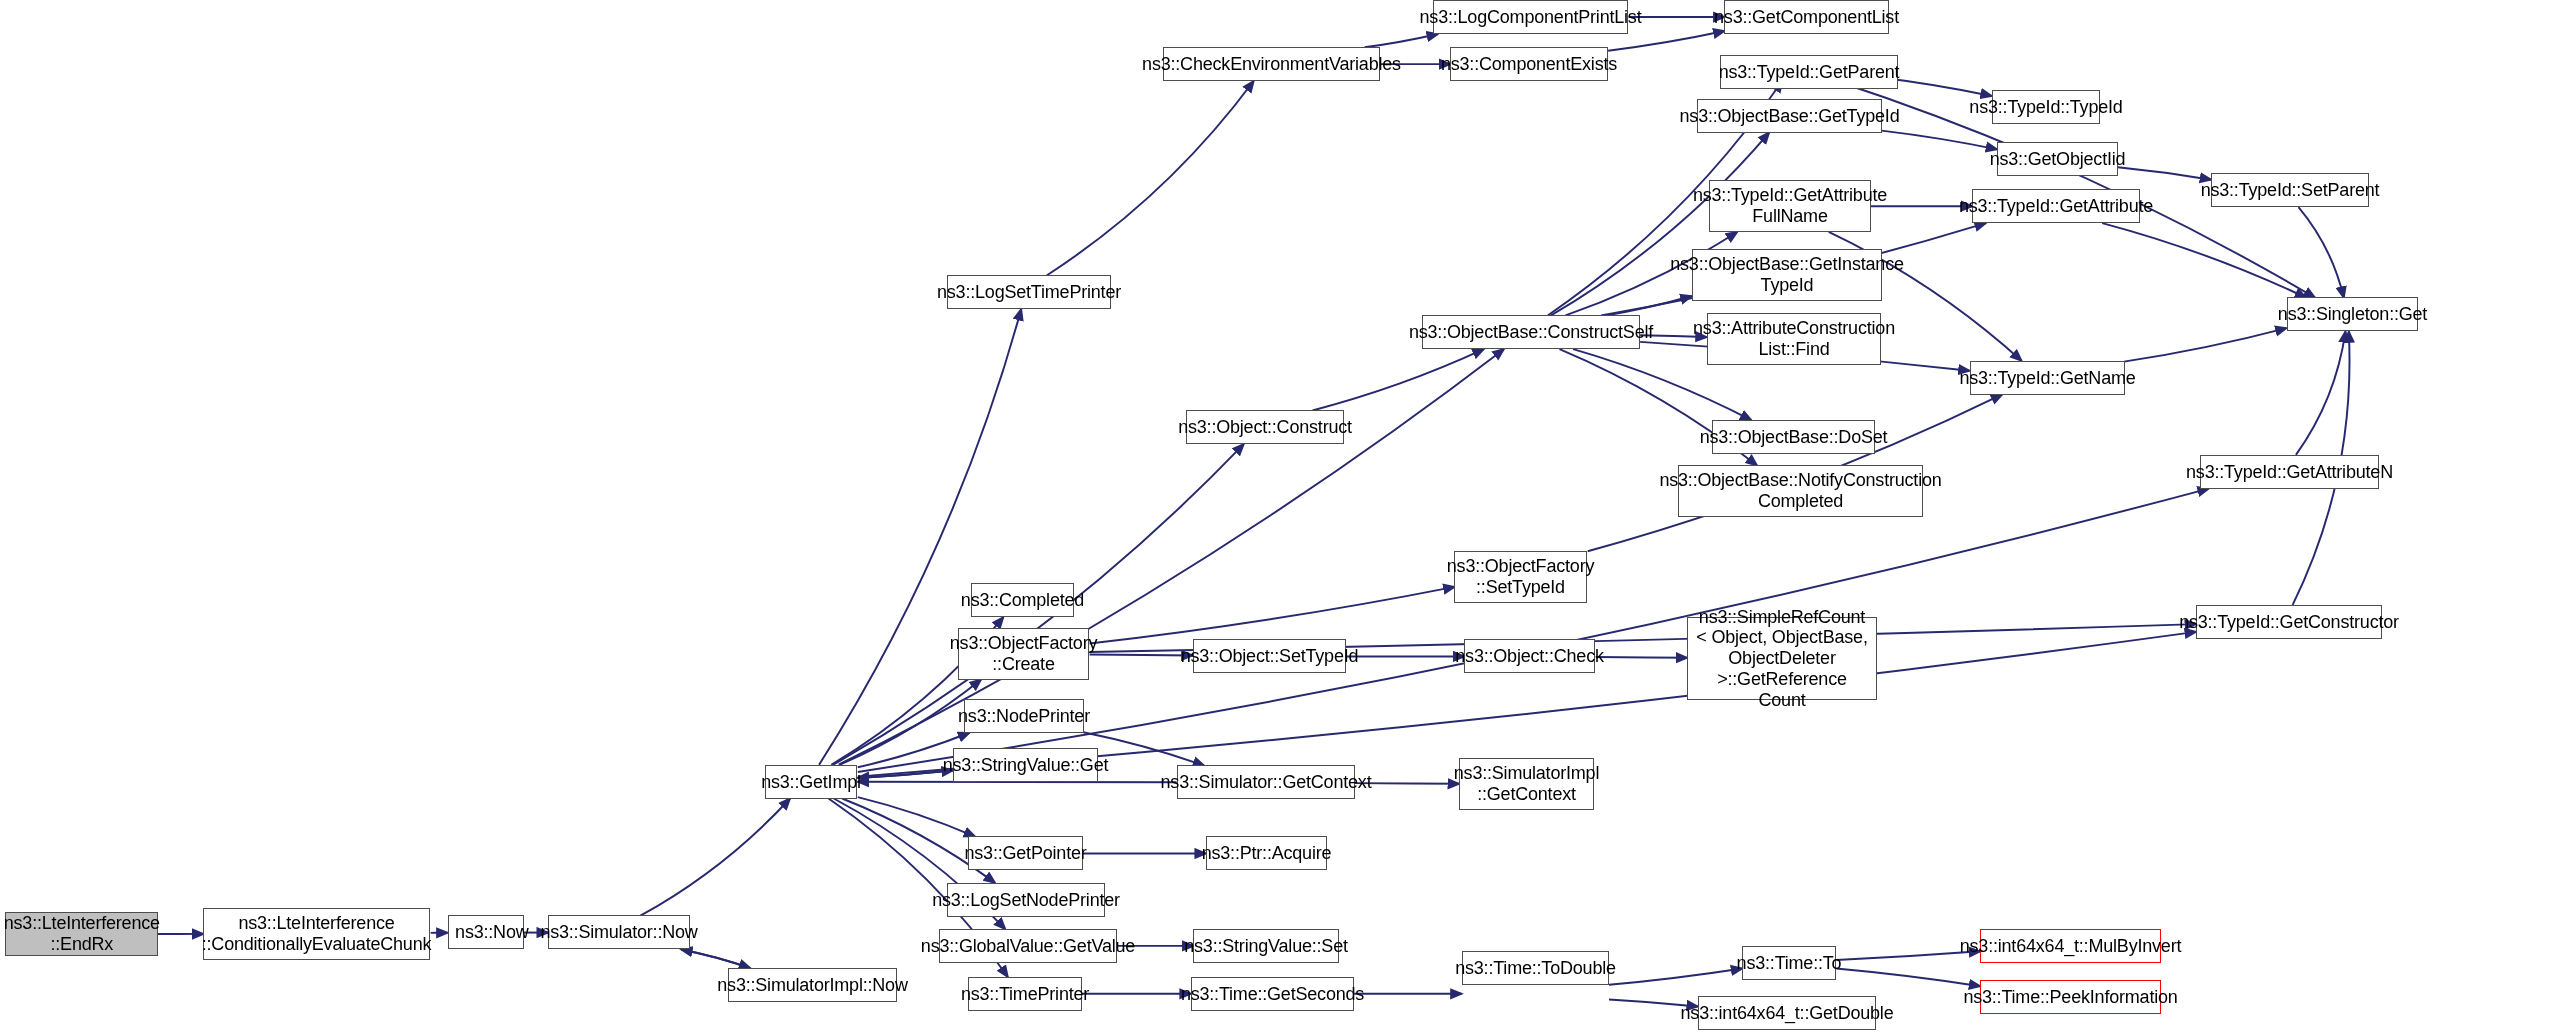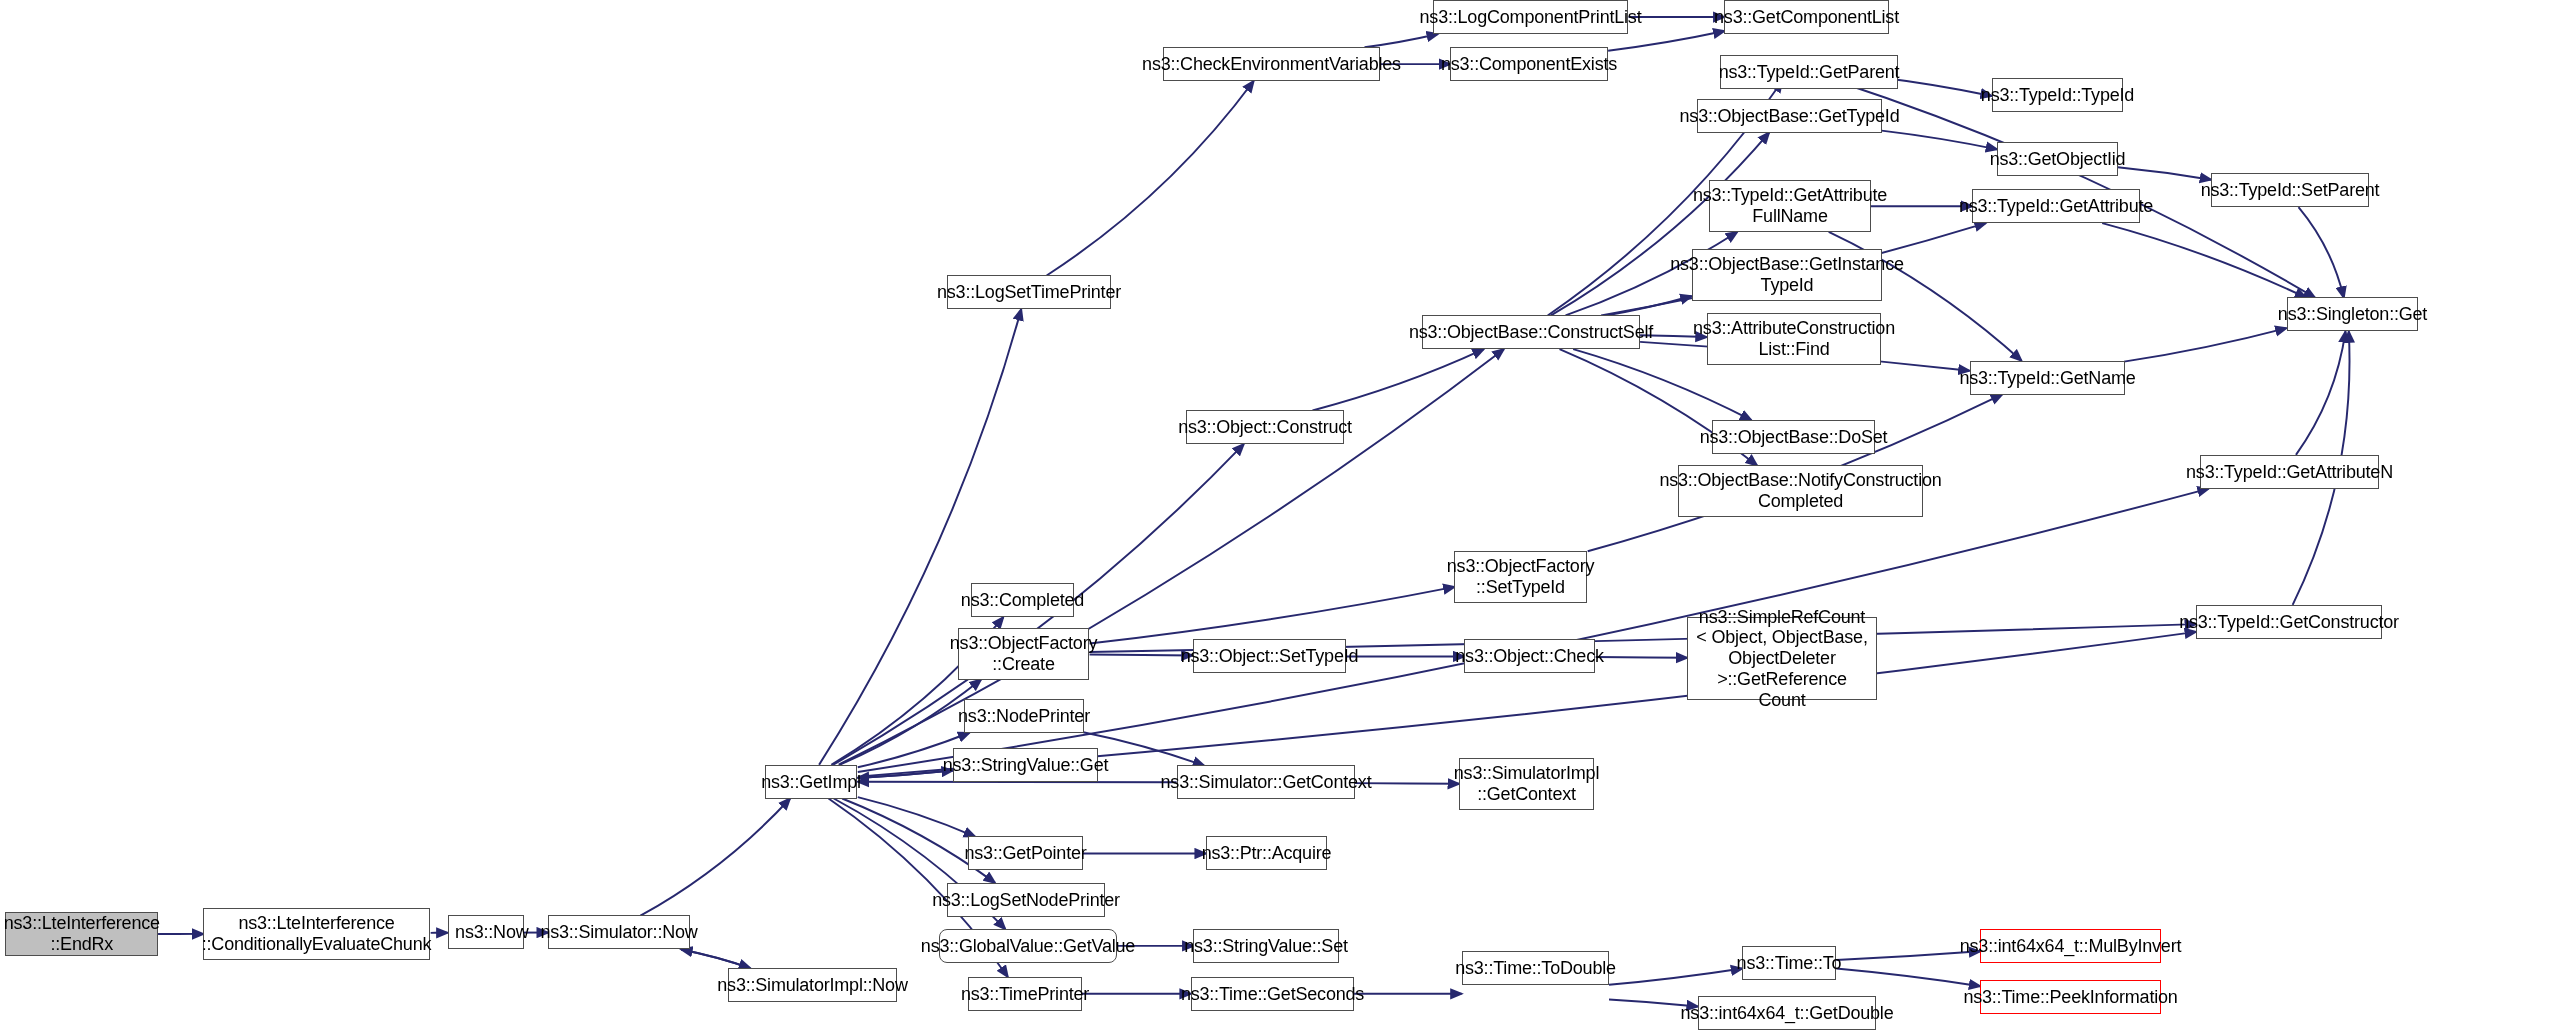--- a/index.html
+++ b/index.html
@@ -135,31 +135,31 @@
       <div class="node" style="left: 548px; top: 915px; width: 142px; height: 34px;">ns3::Simulator::Now</div>
       <div class="node" style="left: 728px; top: 968px; width: 169px; height: 34px;">ns3::SimulatorImpl::Now</div>
       <div class="node" style="left: 765px; top: 765px; width: 92px; height: 34px;">ns3::GetImpl</div>
       <div class="node" style="left: 971px; top: 583px; width: 103px; height: 34px;">ns3::Completed</div>
       <div class="node" style="left: 958px; top: 628px; width: 131px; height: 52px;">ns3::ObjectFactory
 ::Create</div>
       <div class="node" style="left: 964px; top: 699px; width: 120px; height: 34px;">ns3::NodePrinter</div>
       <div class="node" style="left: 953px; top: 748px; width: 145px; height: 34px;">ns3::StringValue::Get</div>
       <div class="node" style="left: 968px; top: 836px; width: 115px; height: 34px;">ns3::GetPointer</div>
       <div class="node" style="left: 947px; top: 883px; width: 158px; height: 34px;">ns3::LogSetNodePrinter</div>
-      <div class="node" style="left: 939px; top: 929px; width: 178px; height: 34px; border-radius: 8px;">ns3::GlobalValue::GetValue</div>
+      <div class="node" style="left: 939px; top: 929px; width: 178px; height: 34px;">ns3::GlobalValue::GetValue</div>
       <div class="node" style="left: 968px; top: 977px; width: 114px; height: 34px;">ns3::TimePrinter</div>
       <div class="node" style="left: 947px; top: 275px; width: 164px; height: 34px;">ns3::LogSetTimePrinter</div>
       <div class="node" style="left: 1186px; top: 410px; width: 158px; height: 34px;">ns3::Object::Construct</div>
       <div class="node" style="left: 1163px; top: 47px; width: 217px; height: 34px;">ns3::CheckEnvironmentVariables</div>
       <div class="node" style="left: 1433px; top: 0px; width: 195px; height: 34px;">ns3::LogComponentPrintList</div>
       <div class="node" style="left: 1450px; top: 47px; width: 158px; height: 34px;">ns3::ComponentExists</div>
       <div class="node" style="left: 1724px; top: 0px; width: 165px; height: 34px;">ns3::GetComponentList</div>
       <div class="node" style="left: 1720px; top: 47px; width: 178px; height: 34px; margin-top: 8px;">ns3::TypeId::GetParent</div>
       <div class="node" style="left: 1697px; top: 99px; width: 185px; height: 34px;">ns3::ObjectBase::GetTypeId</div>
-      <div class="node" style="left: 1992px; top: 78px; width: 131px; height: 34px;">ns3::TypeId::TypeId</div>
+      <div class="node" style="left: 1992px; top: 90px; width: 108px; height: 34px;">ns3::TypeId::TypeId</div>
       <div class="node" style="left: 1997px; top: 142px; width: 121px; height: 34px; text-align: center;">ns3::GetObjectIid</div>
       <div class="node" style="left: 1709px; top: 180px; width: 162px; height: 52px;">ns3::TypeId::GetAttribute
 FullName</div>
       <div class="node" style="left: 1972px; top: 189px; width: 168px; height: 34px;">ns3::TypeId::GetAttribute</div>
       <div class="node" style="left: 2211px; top: 173px; width: 158px; height: 34px;">ns3::TypeId::SetParent</div>
       <div class="node" style="left: 1692px; top: 249px; width: 190px; height: 52px;">ns3::ObjectBase::GetInstance
 TypeId</div>
       <div class="node" style="left: 1707px; top: 313px; width: 174px; height: 52px;">ns3::AttributeConstruction
 List::Find</div>
       <div class="node" style="left: 1422px; top: 315px; width: 218px; height: 34px;">ns3::ObjectBase::ConstructSelf</div>

